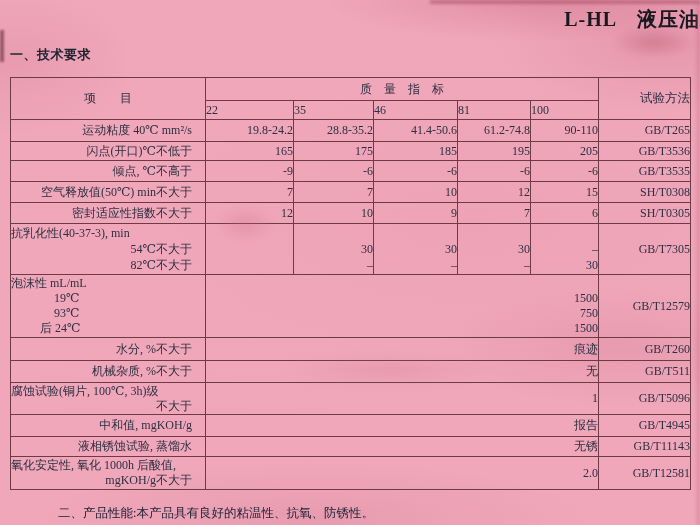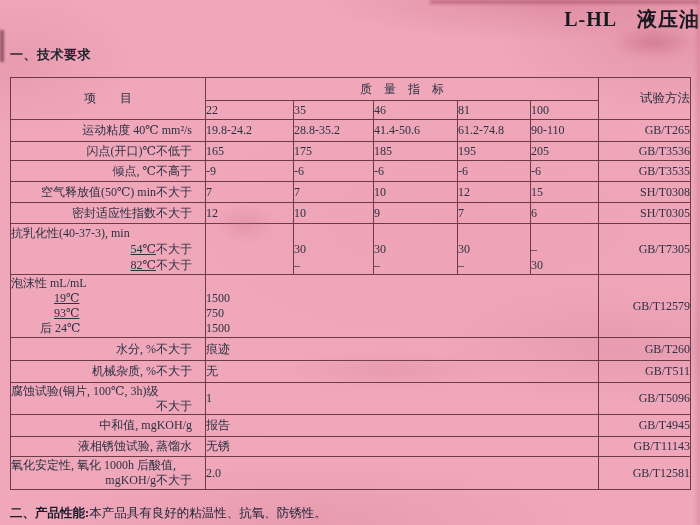--- a/index.html
+++ b/index.html
@@ -31,34 +31,34 @@
   }
   table.spec td{
     border:1px solid #6e3a46;padding:0;font-size:12px;vertical-align:middle;
     color:#2b3042;overflow:hidden;
   }
   .hr1 td{height:22px;text-align:center;font-size:12.5px;}
   .hr2 td{height:18px;text-align:left;font-size:12.5px;}
   .t21 td{height:21px}.t18 td{height:18px}.t20 td{height:20px}
   .t50 td{height:50px}.t62 td{height:62px}.t22 td{height:22px}
   .t31 td{height:31px}.t19 td{height:19px}.t32 td{height:32px}
-  td.v{text-align:left;}
+  td.v{text-align:right;}
   td.m{text-align:right;font-size:11.5px;letter-spacing:0;}
-  td.vspan{text-align:left;}
+  td.vspan{text-align:right;}
   td.lbl{padding-left:5px;}
   .flexline{display:flex;justify-content:flex-end;align-items:center;}
   .qual{padding-right:13px;white-space:nowrap;}
   td.top{vertical-align:top;padding-top:2px;}
   .ln{line-height:15px;min-height:15px;}
   .t50 .ln{line-height:16px;min-height:16px;}
-  .ind{padding-left:43px;text-decoration:underline;}
+  .ind{padding-left:43px;}
   .ind2{padding-left:29px;}
   .notes{margin:15px 10px 0 10px;font-size:12.5px;color:#20263a;}
   .note-line{margin:0 0 9px 0;line-height:16px;}
-  .note-label{font-weight:bold;color:#161b2c;}
+  .note-label{font-weight:normal;color:#161b2c;margin-left:48px;}
   .smudge{position:absolute;pointer-events:none;}
   #sm-topright{left:612px;top:26px;width:82px;height:32px;
     background:radial-gradient(ellipse at center, rgba(190,95,115,.45), rgba(190,95,115,0) 72%);
     filter:blur(2px);}
   #sm-topedge{left:430px;top:0;width:270px;height:4px;background:rgba(150,60,85,.45);filter:blur(1.5px);}
   #sm-leftstreak{left:0;top:30px;width:4px;height:32px;background:rgba(80,30,40,.55);filter:blur(1px);}
   #sm-rightedge{right:0;top:0;width:6px;height:525px;
     background:linear-gradient(to left, rgba(200,105,130,.45), rgba(200,105,130,0));filter:blur(1px);}
   #sm-ghost1{left:215px;top:205px;width:60px;height:38px;
     background:radial-gradient(ellipse at center, rgba(205,110,132,.30), rgba(205,110,132,0) 70%);filter:blur(3px);}

